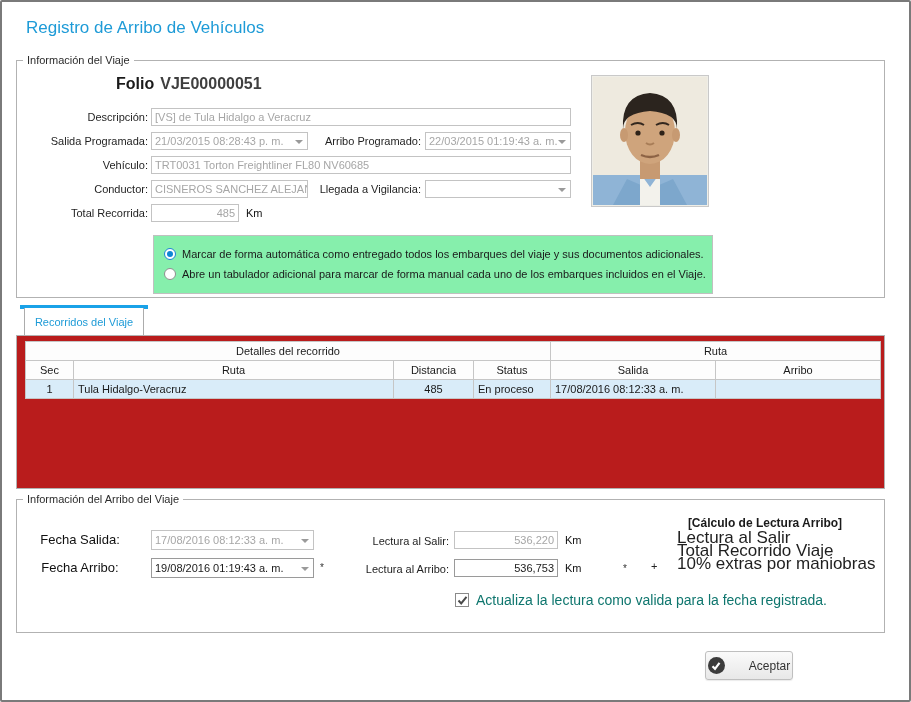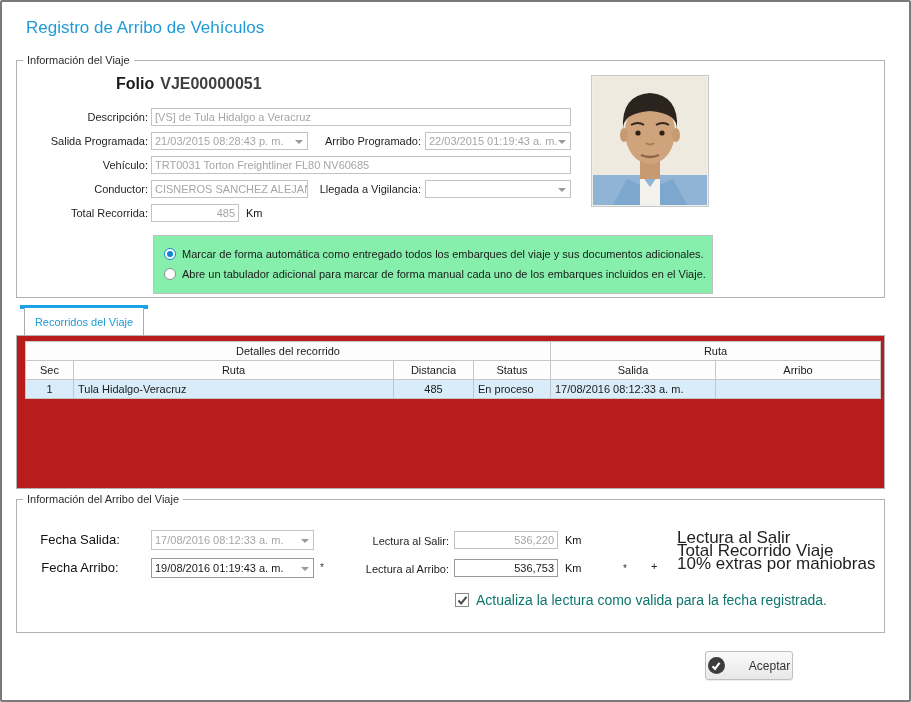--- a/index.html
+++ b/index.html
@@ -247,20 +247,21 @@
     <div class="lbl" style="left:300px;top:32px;width:132px;">Lectura al Salir:</div>
     <div class="field disabled num" style="left:437px;top:31px;width:104px;">536,220</div>
     <div class="unit" style="left:548px;top:31px;">Km</div>
 
     <div class="lbl" style="left:300px;top:60px;width:132px;">Lectura al Arribo:</div>
     <div class="field num" style="left:437px;top:59px;width:104px;border-color:#9a9a9a;">536,753</div>
     <div class="unit" style="left:548px;top:59px;">Km</div>
     <div class="req-mark" style="left:606px;top:63px;">*</div>
     <div class="plus-sign" style="left:634px;top:60px;">+</div>
 
+    <div class="calc-title">[Cálculo de Lectura Arribo]</div>
     <div class="calc-line" style="top:31px;">Lectura al Salir</div>
     <div class="calc-line" style="top:44px;">Total Recorrido Viaje</div>
     <div class="calc-line" style="top:57px;">10% extras por maniobras</div>
 
     <div class="chk-row">
       <span class="chk-box">
         <svg width="11" height="11" viewBox="0 0 11 11">
             <path d="M1.5 5.5 L4.2 8.4 L9.5 1.8" stroke="#4a4a4a" stroke-width="2" fill="none"></path>
           </svg>
       </span>

